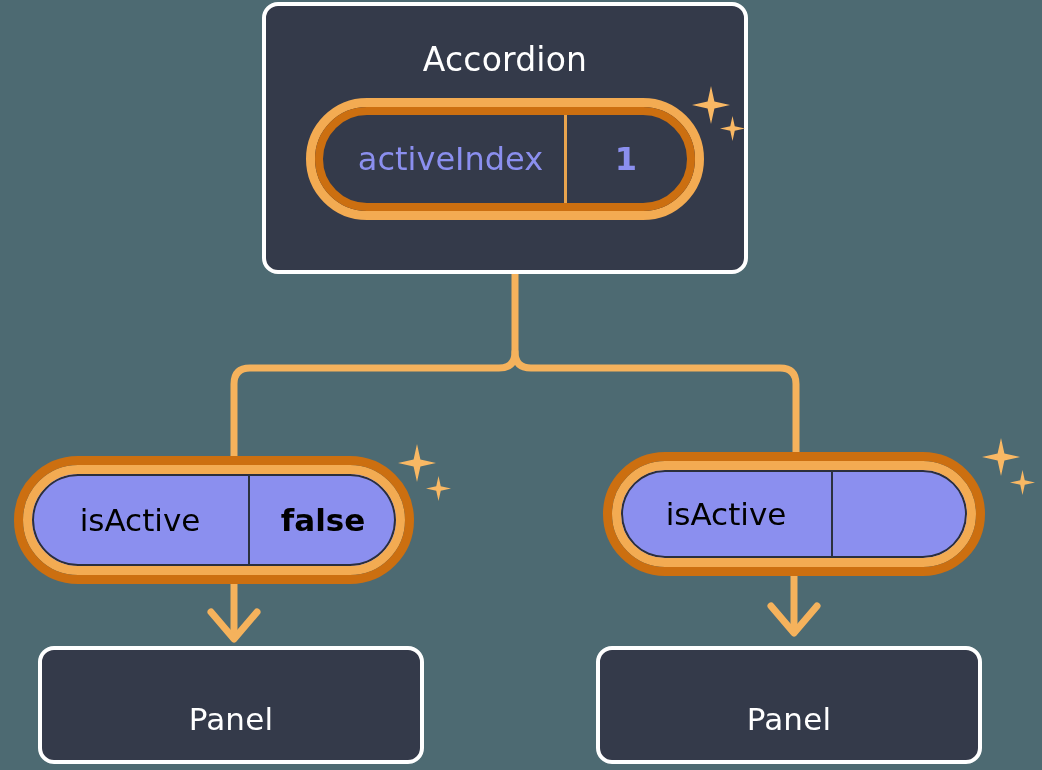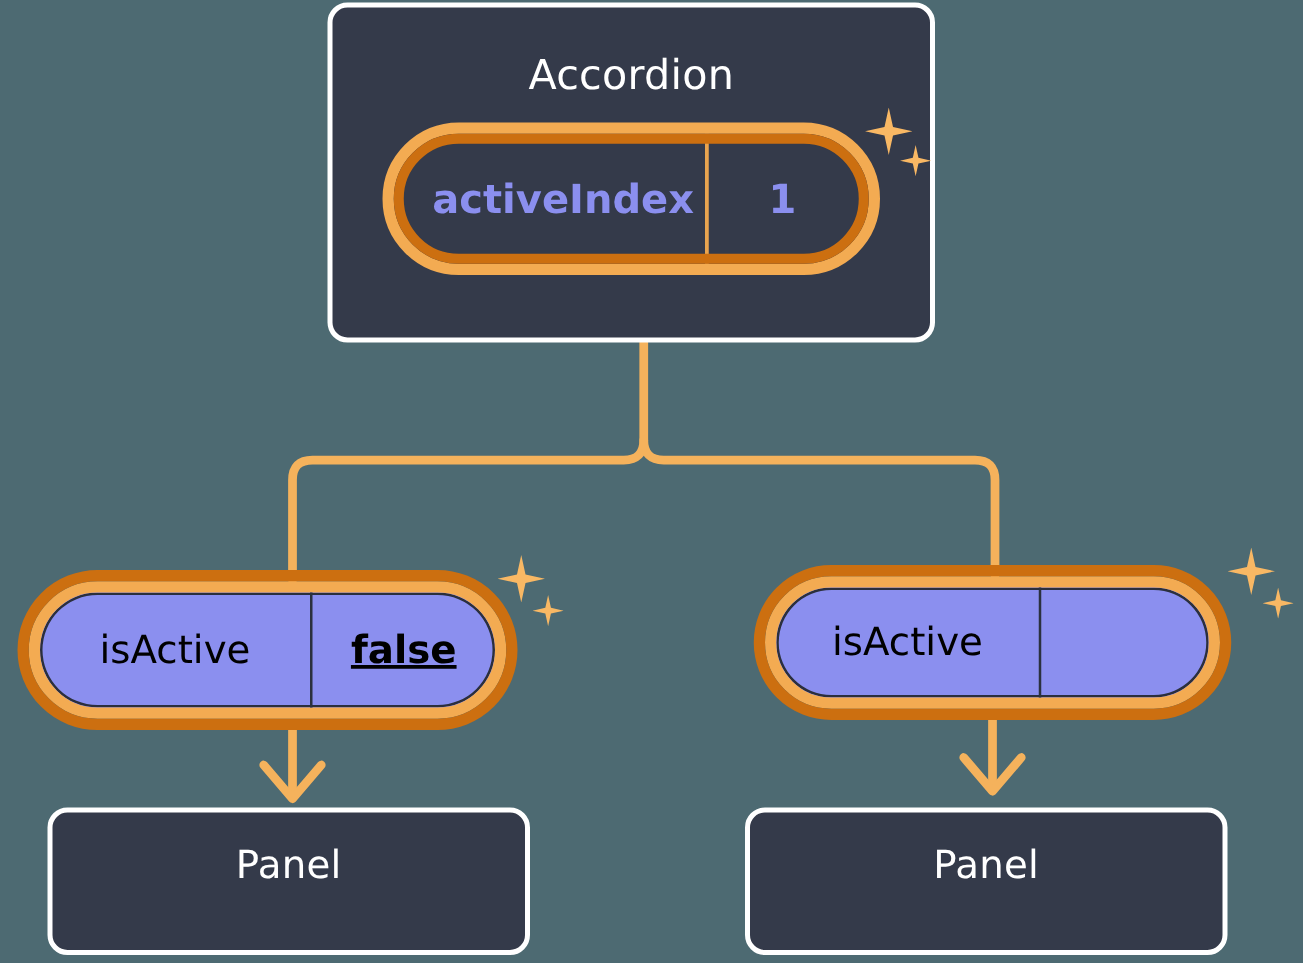--- a/index.html
+++ b/index.html
@@ -56,21 +56,21 @@
     margin-top: 34px;
   }
 
   .panel-box {
     width: 386px;
     height: 118px;
     top: 646px;
   }
   .panel-box .comp-title {
     font-size: 31px;
-    margin-top: 24px;
+    margin-top: 51px;
   }
   #panel-box-left  { left: 38px; }
   #panel-box-right { left: 596px; }
 
   
   .pill {
     position: absolute;
     box-sizing: border-box;
     border-radius: 999px;
     display: flex;
@@ -89,21 +89,20 @@
     background: transparent;
   }
   #pill-active-index .pill-key,
   #pill-active-index .pill-val {
     display: flex;
     align-items: center;
     justify-content: center;
     color: #8b8fef;
     font-size: 32px;
     white-space: nowrap;
-    font-weight: bold;
   }
   #pill-active-index .pill-key {
     flex: 0 0 252px;
     border-right: 3px solid #e9a44f;
     padding-left: 22px;
     box-sizing: border-box;
   }
   #pill-active-index .pill-val {
     flex: 1;
     font-weight: bold;
@@ -127,21 +126,20 @@
     font-size: 31px;
     white-space: nowrap;
   }
   .pill-purple .pill-key {
     flex: 1;
     border-right: 2px solid #2b313f;
   }
   .pill-purple .pill-val {
     flex: 1;
     font-weight: bold;
-    text-decoration: underline;
   }
 
   #pill-is-active-left {
     left: 23px;
     top: 465px;
     width: 382px;
     height: 110px;
   }
   #pill-is-active-left .pill-key { flex: 0 0 216px; }
 

